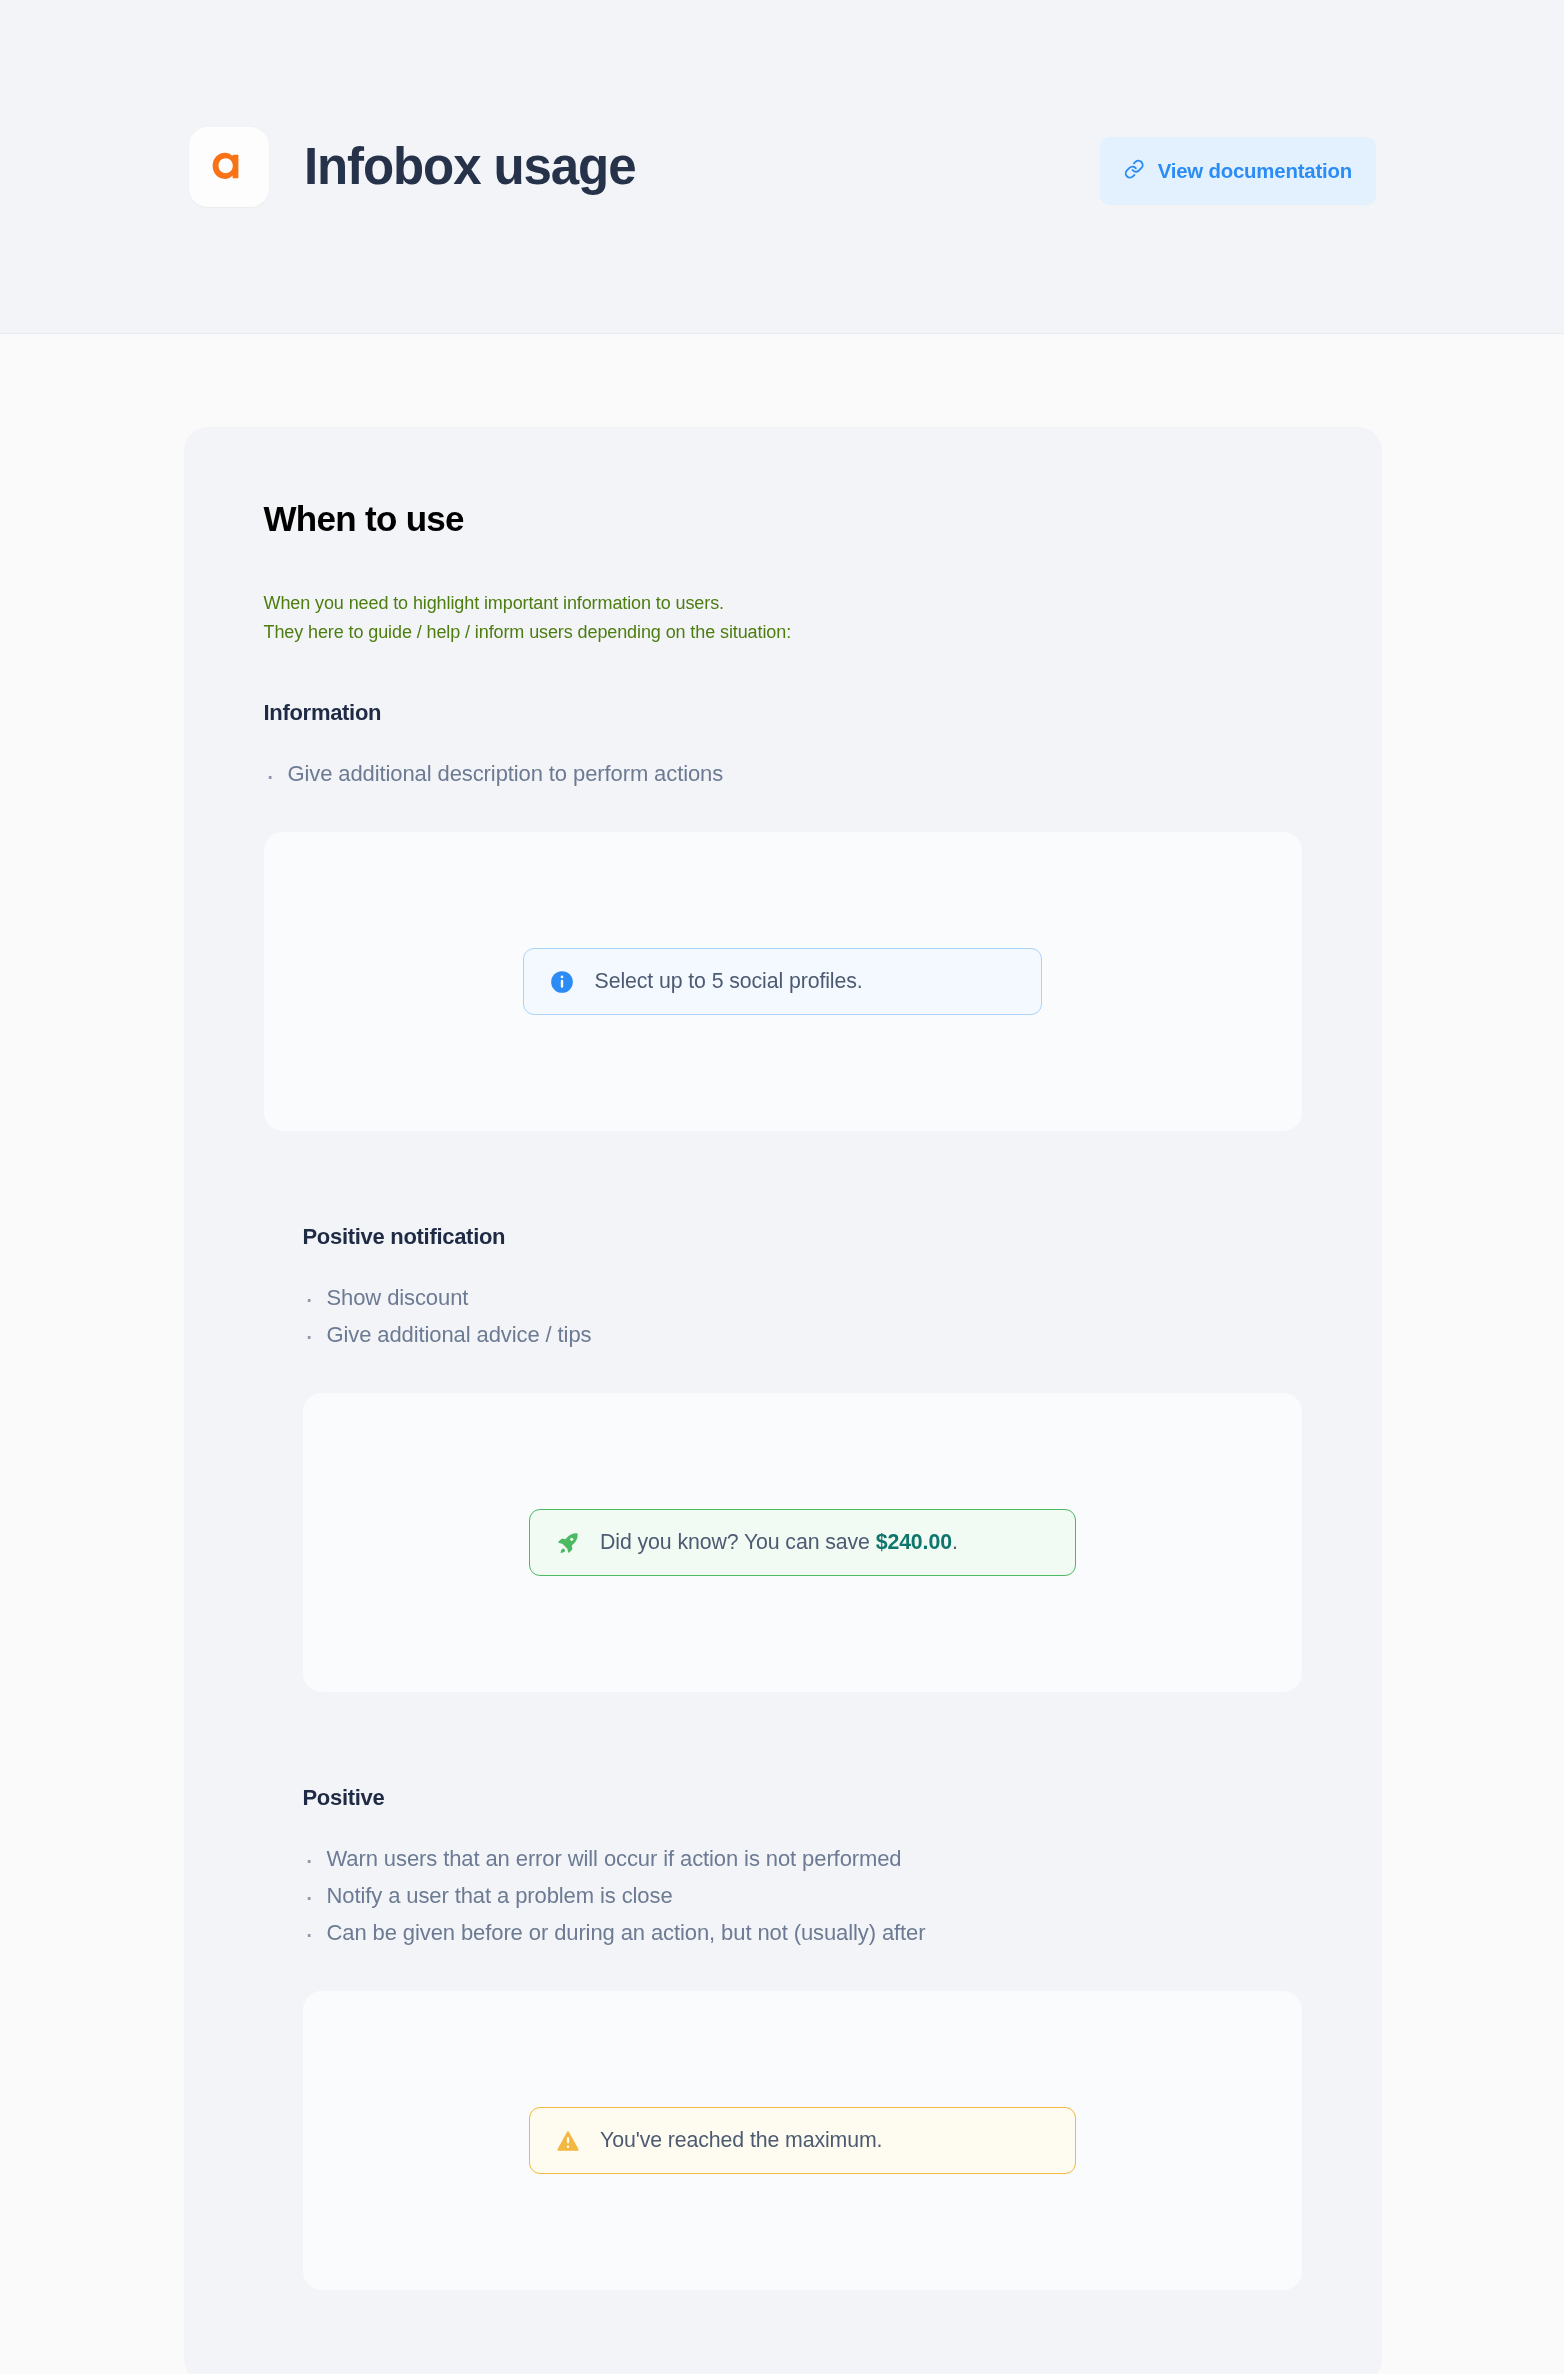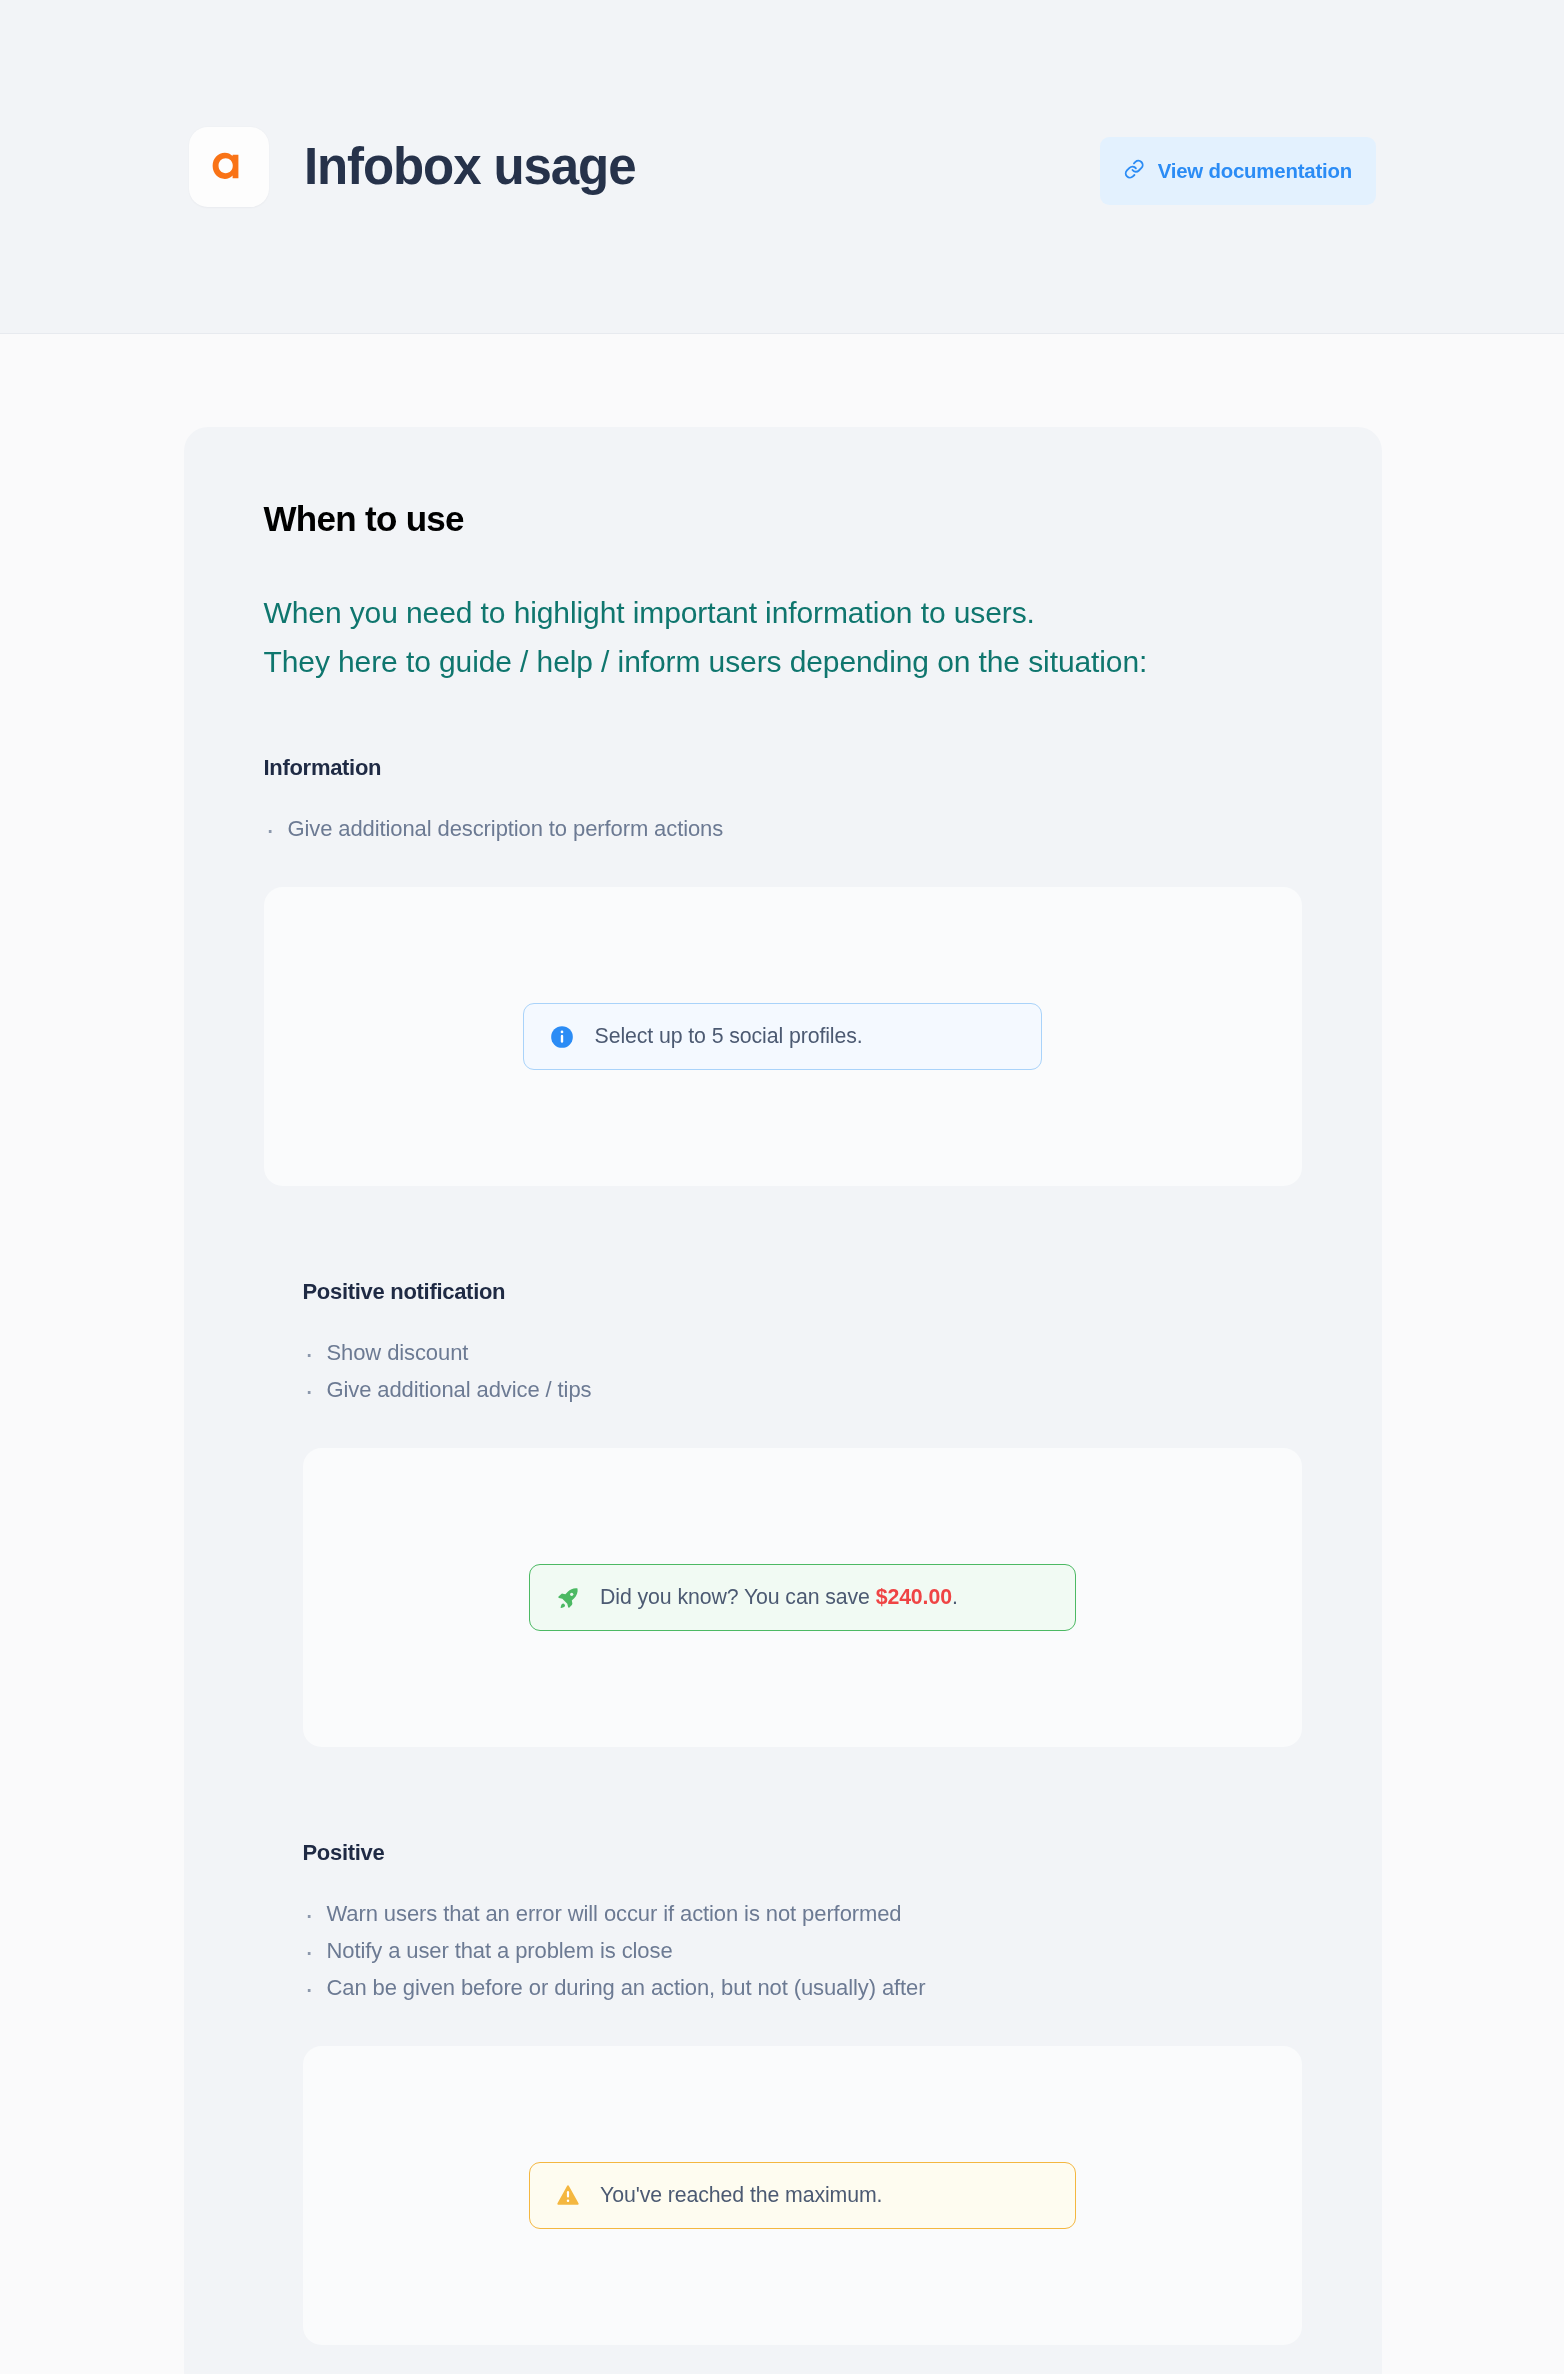--- a/index.html
+++ b/index.html
@@ -94,25 +94,25 @@
 
   .section-title {
     font-size: 35px;
     font-weight: 700;
     color: #000000;
     letter-spacing: -0.7px;
     margin-bottom: 50px;
   }
 
   .lede {
-    font-size: 30px;
+    font-size: 18px;
     line-height: 1.62;
-    color: #0f766e;
+    color: #4d7c0f;
     letter-spacing: -0.1px;
-    margin-bottom: 69px;
+    margin-bottom: 53px;
   }
 
   .lede div { white-space: nowrap; }
 
   
   .subsection { margin-bottom: 0; }
 
   .sub-head {
     font-size: 22px;
     font-weight: 700;
@@ -183,21 +183,21 @@
     justify-content: center;
   }
 
   .infobox .ib-text {
     font-size: 21.3px;
     color: #4C5A72;
     letter-spacing: -0.1px;
     white-space: nowrap;
   }
 
-  .infobox .ib-text b { font-weight: 700; color: #ef4444; }
+  .infobox .ib-text b { font-weight: 700; color: #0f766e; }
 
   .infobox--info    { background: #F4F9FF; border-color: #A9D3FA; }
   .infobox--success { background: #F1FAF3; border-color: #4CB963; }
   .infobox--warning { background: #FEFCF0; border-color: #F4B740; }
 
   .infobox--info    { width: 500px; }
   .infobox--success { width: 547px; }
   .infobox--warning { width: 547px; }
 </style>
 </head>

